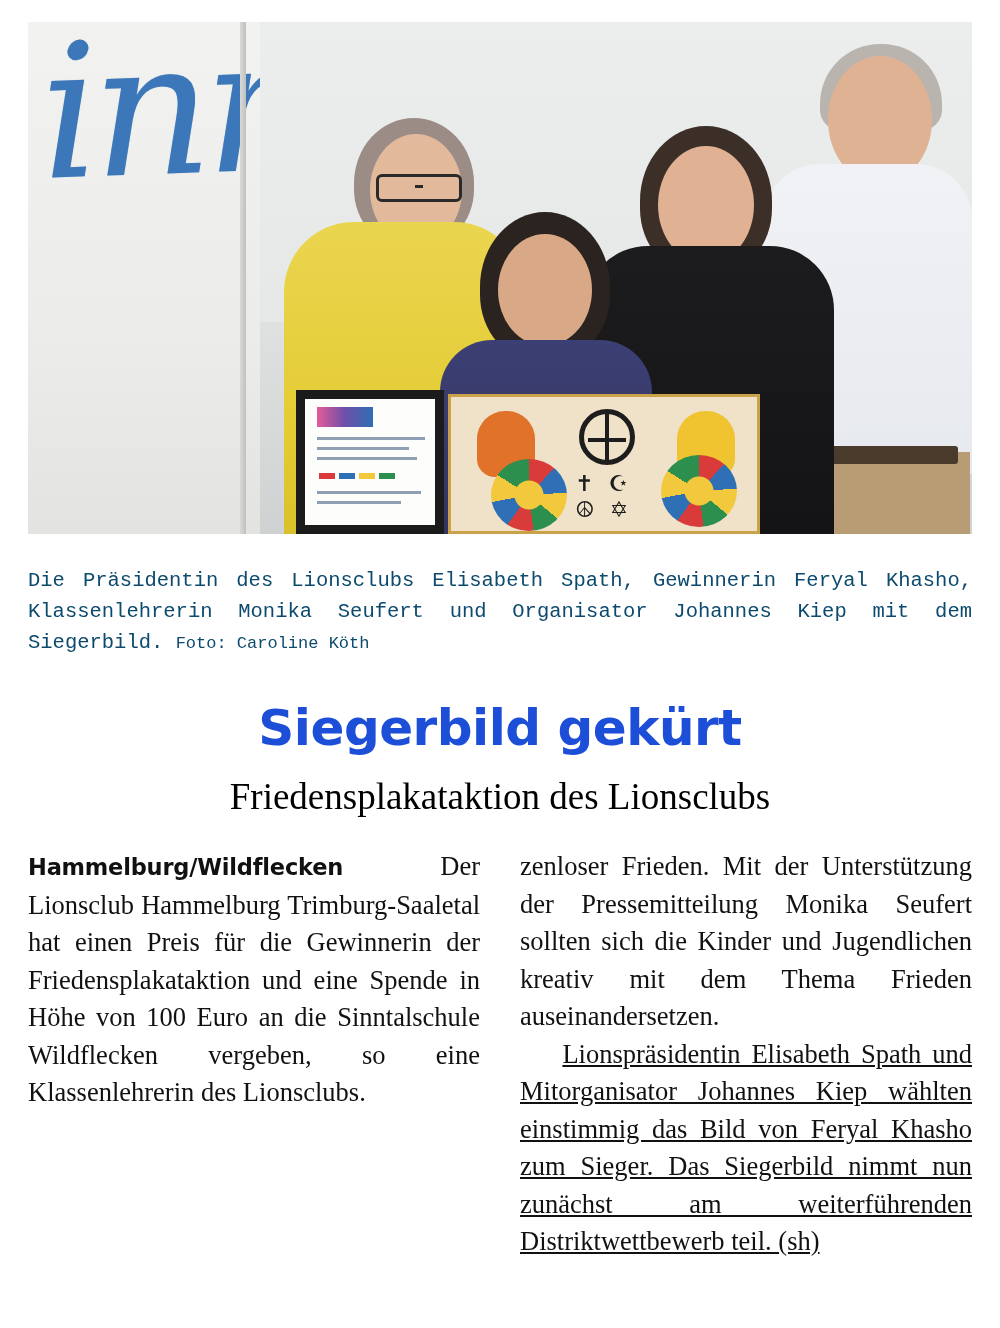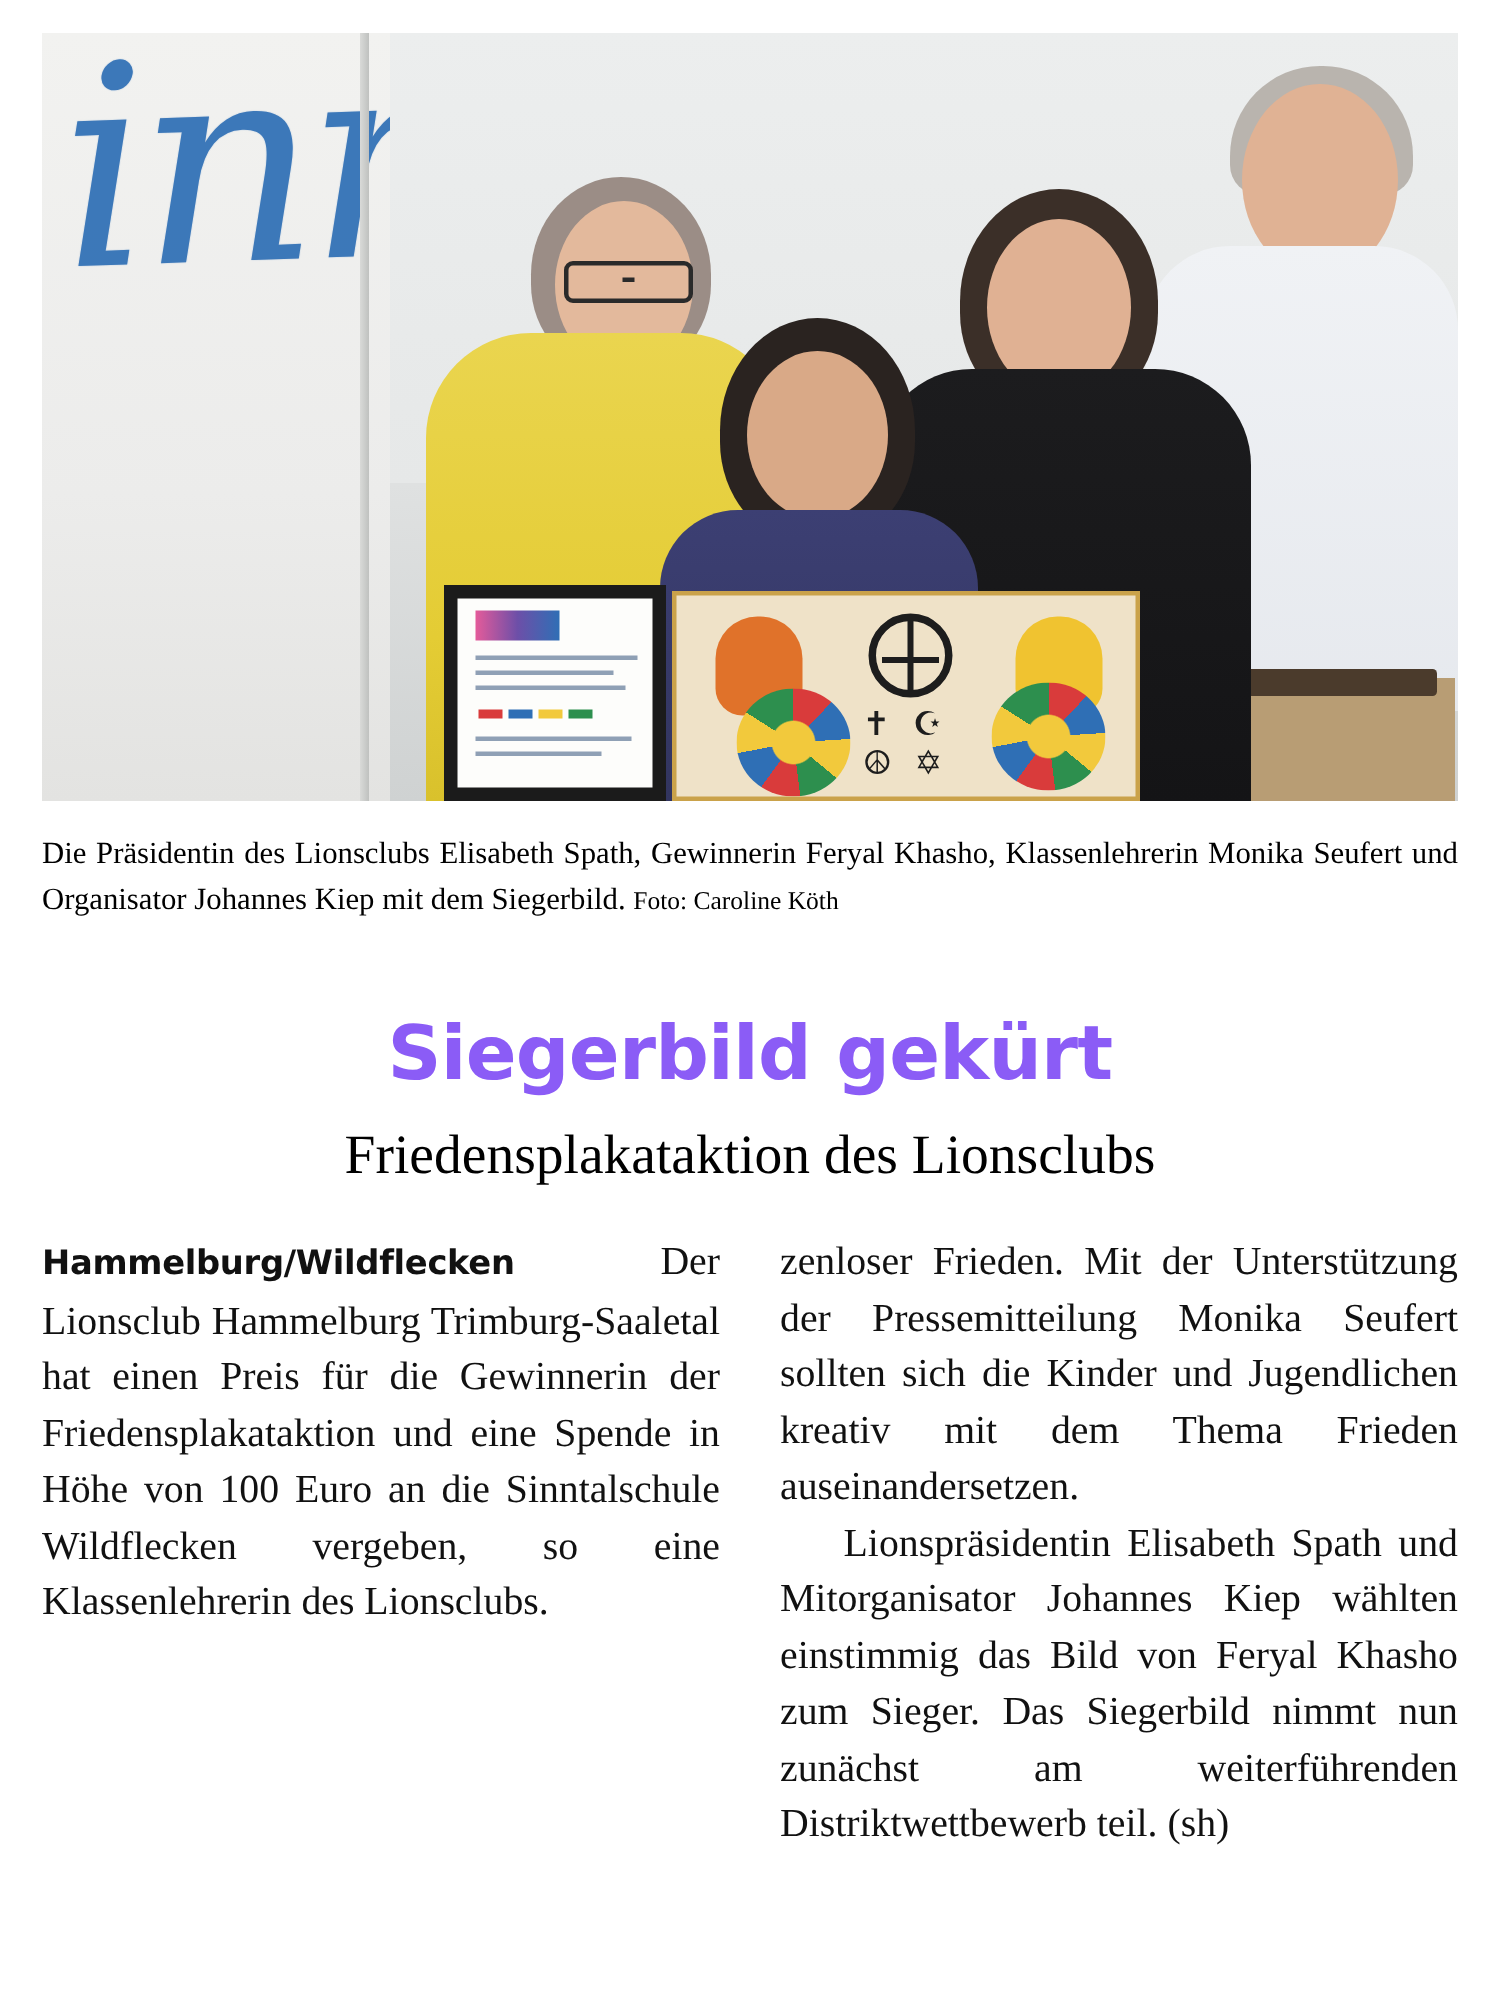--- a/index.html
+++ b/index.html
@@ -154,41 +154,41 @@
       radial-gradient(circle at 50% 50%, #f2c93c 0 14px, transparent 15px),
       conic-gradient(#d93b3b 0 12%, #2f6fb5 0 24%, #f2c93c 0 36%, #2d8f4e 0 48%, #d93b3b 0 60%, #2f6fb5 0 72%, #f2c93c 0 84%, #2d8f4e 0 100%);
   }
   .flower.l{left:40px;top:62px;}
   .flower.r{left:210px;top:58px;}
   .symbols{position:absolute;left:124px;top:74px;width:72px;height:56px;color:#1d1d1d;font-size:22px;line-height:26px;font-family:"DejaVu Sans",sans-serif;letter-spacing:4px;}
 
   
   .caption {
     width: 944px;
-    margin-top: 20px;
-    font-family: Liberation Serif, serif;
+    margin-top: 31px;
+    font-family: Liberation Mono, monospace;
     font-size: 20.5px;
     line-height: 31px;
-    color: #000000;
+    color: #0c4a6e;
     text-align: justify;
     text-justify: inter-word;
   }
   .caption .credit {
     font-size: 17px;
   }
 
   
   .headline {
-    margin-top: 57px;
+    margin-top: 40px;
     text-align: center;
     font-family: "DejaVu Sans", sans-serif;
     font-weight: bold;
     font-size: 50px;
     letter-spacing: -0.5px;
-    color: #8b5cf6;
+    color: #1d4ed8;
   }
   .subhead {
     margin-top: 18px;
     text-align: center;
     font-family: "Liberation Serif", serif;
     font-size: 37px;
     color: #000;
   }
 
   
@@ -201,21 +201,21 @@
   .col {
     width: 452px;
     font-family: "Liberation Serif", serif;
     font-size: 26.5px;
     line-height: 37.5px;
     text-align: justify;
     text-justify: inter-word;
     hyphens: manual;
   }
   .col p { margin: 0; }
-  .col p.indent { text-indent: 1.6em; }
+  .col p.indent { text-indent: 1.6em; text-decoration: underline; }
   .dateline {
     font-family: "DejaVu Sans", sans-serif;
     font-weight: bold;
     font-size: 22.5px;
     letter-spacing: -0.2px;
   }
 </style>
 </head>
 <body>
 

